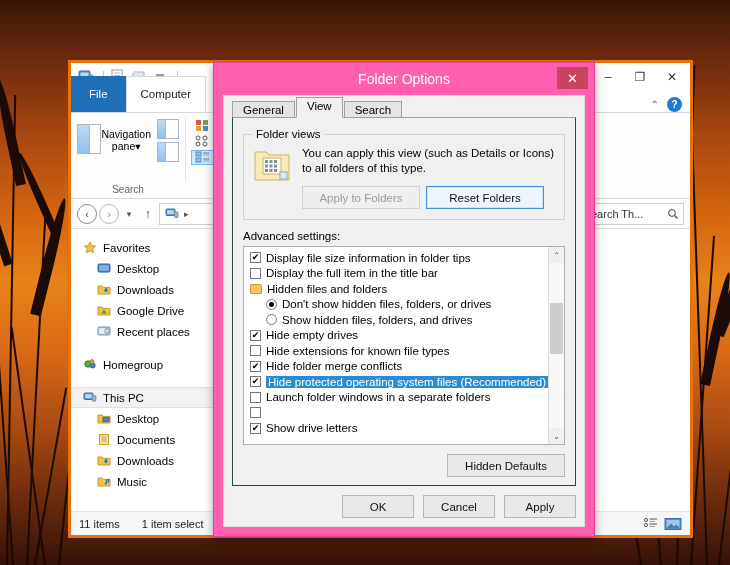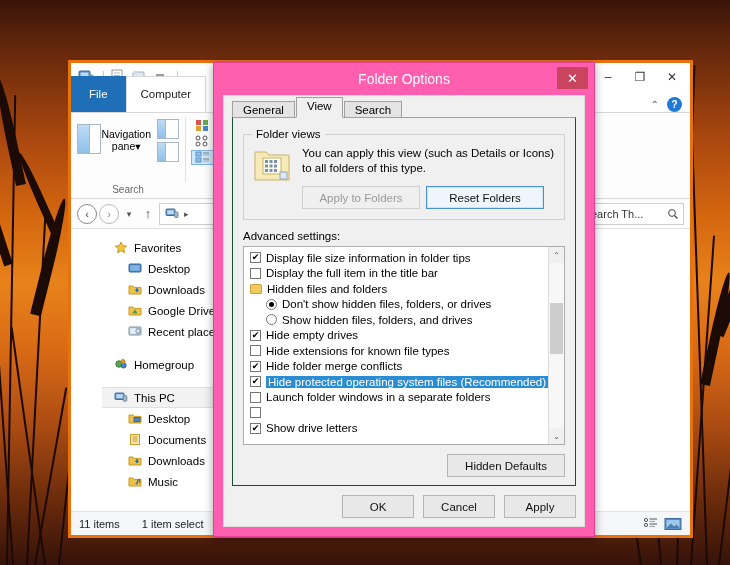--- a/index.html
+++ b/index.html
@@ -108,21 +108,21 @@
   #searchbox{
     width:98px; height:22px; border:1px solid #cfcfcf; background:#fff; margin-left:3px;
     display:flex; align-items:center; justify-content:space-between; padding:0 4px;
     font-size:11px; color:#333;
   }
 
   
   #ebody{ flex:1; display:flex; min-height:0; }
   #navpane{
     width:148px; background:#fff; border-right:1px solid #e8e8e8;
-    padding:8px 0 0 0; font-size:11.5px; overflow:hidden;margin-left:31px;
+    padding:8px 0 0 0; font-size:11.5px; overflow:hidden;
   }
   .navrow{ display:flex; align-items:center; gap:6px; height:21px; padding-left:12px; white-space:nowrap; }
   .navrow.indent{ padding-left:26px; }
   .navrow.root{ padding-left:12px; }
   .navrow.sel{ background:#f2f2f2; border:1px solid #e0e0e0; border-left:0; border-right:0; }
   .navspacer{ height:12px; }
   #filepane{ flex:1; background:#fff; }
 
   
   #statusbar{

